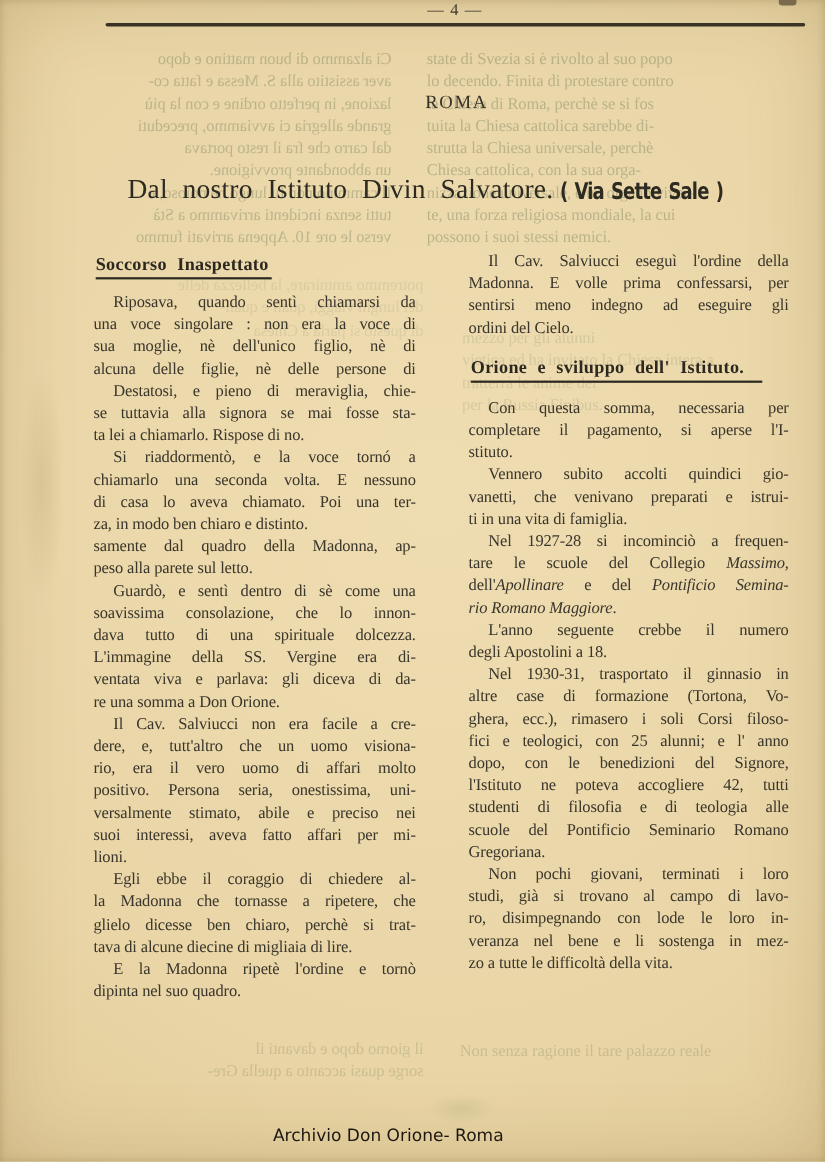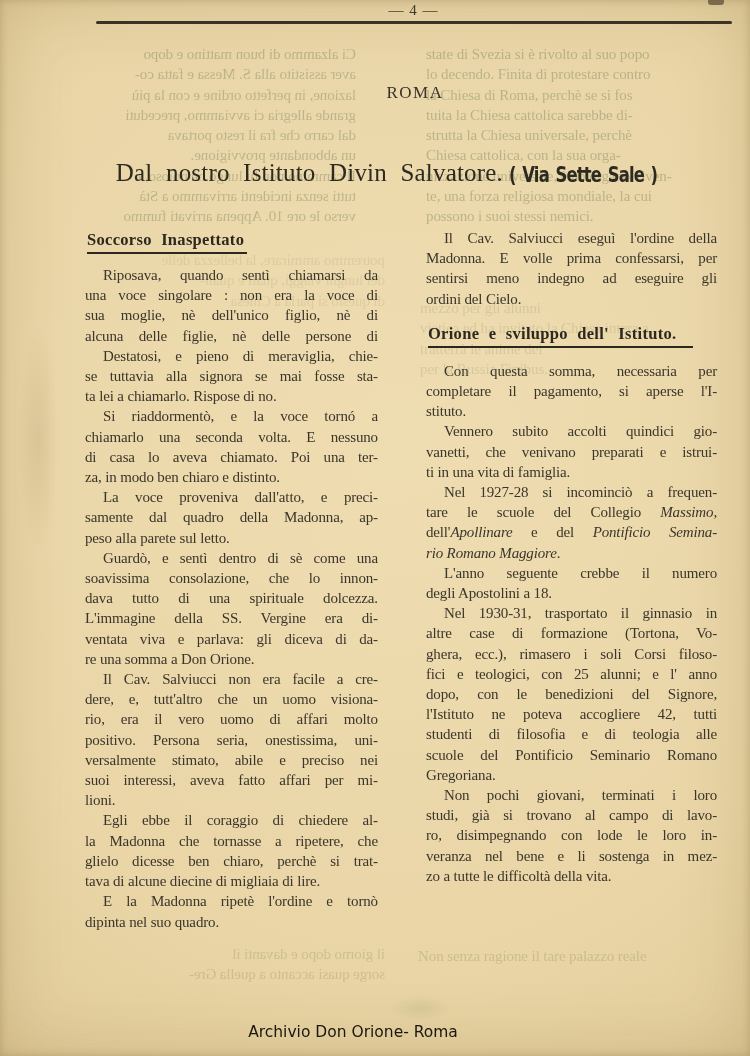--- a/index.html
+++ b/index.html
@@ -66,21 +66,21 @@
   .col.right .hd{padding-right:16px;}
   .line i{font-style:italic;}
 
   .ghost{
     position:absolute;z-index:2;pointer-events:none;color:#78815c;
     font-size:15px;line-height:20.3px;filter:blur(.6px);letter-spacing:-.1px;
   }
   .ghost .gline{white-space:nowrap;}
   .ghost.mir{transform:scaleX(-1);}
   .ghost.top-left{left:56px;top:44px;width:300px;opacity:.40;}
-  .ghost.top-right{left:388px;top:44px;width:325px;opacity:.42;margin-left:38px;}
+  .ghost.top-right{left:388px;top:44px;width:325px;opacity:.42;}
   .ghost.mid-left{left:85px;top:250px;width:300px;opacity:.15;}
   .ghost.mid-right{left:420px;top:298px;width:300px;opacity:.20;}
   .ghost.bottom-left{left:80px;top:944px;width:305px;opacity:.26;}
   .ghost.bottom-right{left:418px;top:946px;width:300px;opacity:.28;}
 
   .caption{
     position:absolute;top:1023px;left:0;width:706px;text-align:center;z-index:5;
     font-family:"DejaVu Sans",sans-serif;font-size:15.5px;color:#17140f;
   }
 </style>
@@ -156,21 +156,20 @@
           <div class="line j">se tuttavia alla signora se mai fosse sta-</div>
           <div class="line">ta lei a chiamarlo. Rispose di no.</div>
         </div>
         <div class="para">
           <div class="line j ind">Si riaddormentò, e la voce tornó a</div>
           <div class="line j">chiamarlo una seconda volta. E nessuno</div>
           <div class="line j">di casa lo aveva chiamato. Poi una ter-</div>
           <div class="line">za, in modo ben chiaro e distinto.</div>
         </div>
         <div class="para">
-          <div class="line j ind">La voce proveniva dall'atto, e preci-</div>
           <div class="line j">samente dal quadro della Madonna, ap-</div>
           <div class="line">peso alla parete sul letto.</div>
         </div>
         <div class="para">
           <div class="line j ind">Guardò, e sentì dentro di sè come una</div>
           <div class="line j">soavissima consolazione, che lo innon-</div>
           <div class="line j">dava tutto di una spirituale dolcezza.</div>
           <div class="line j">L'immagine della SS. Vergine era di-</div>
           <div class="line j">ventata viva e parlava: gli diceva di da-</div>
           <div class="line">re una somma a Don Orione.</div>

